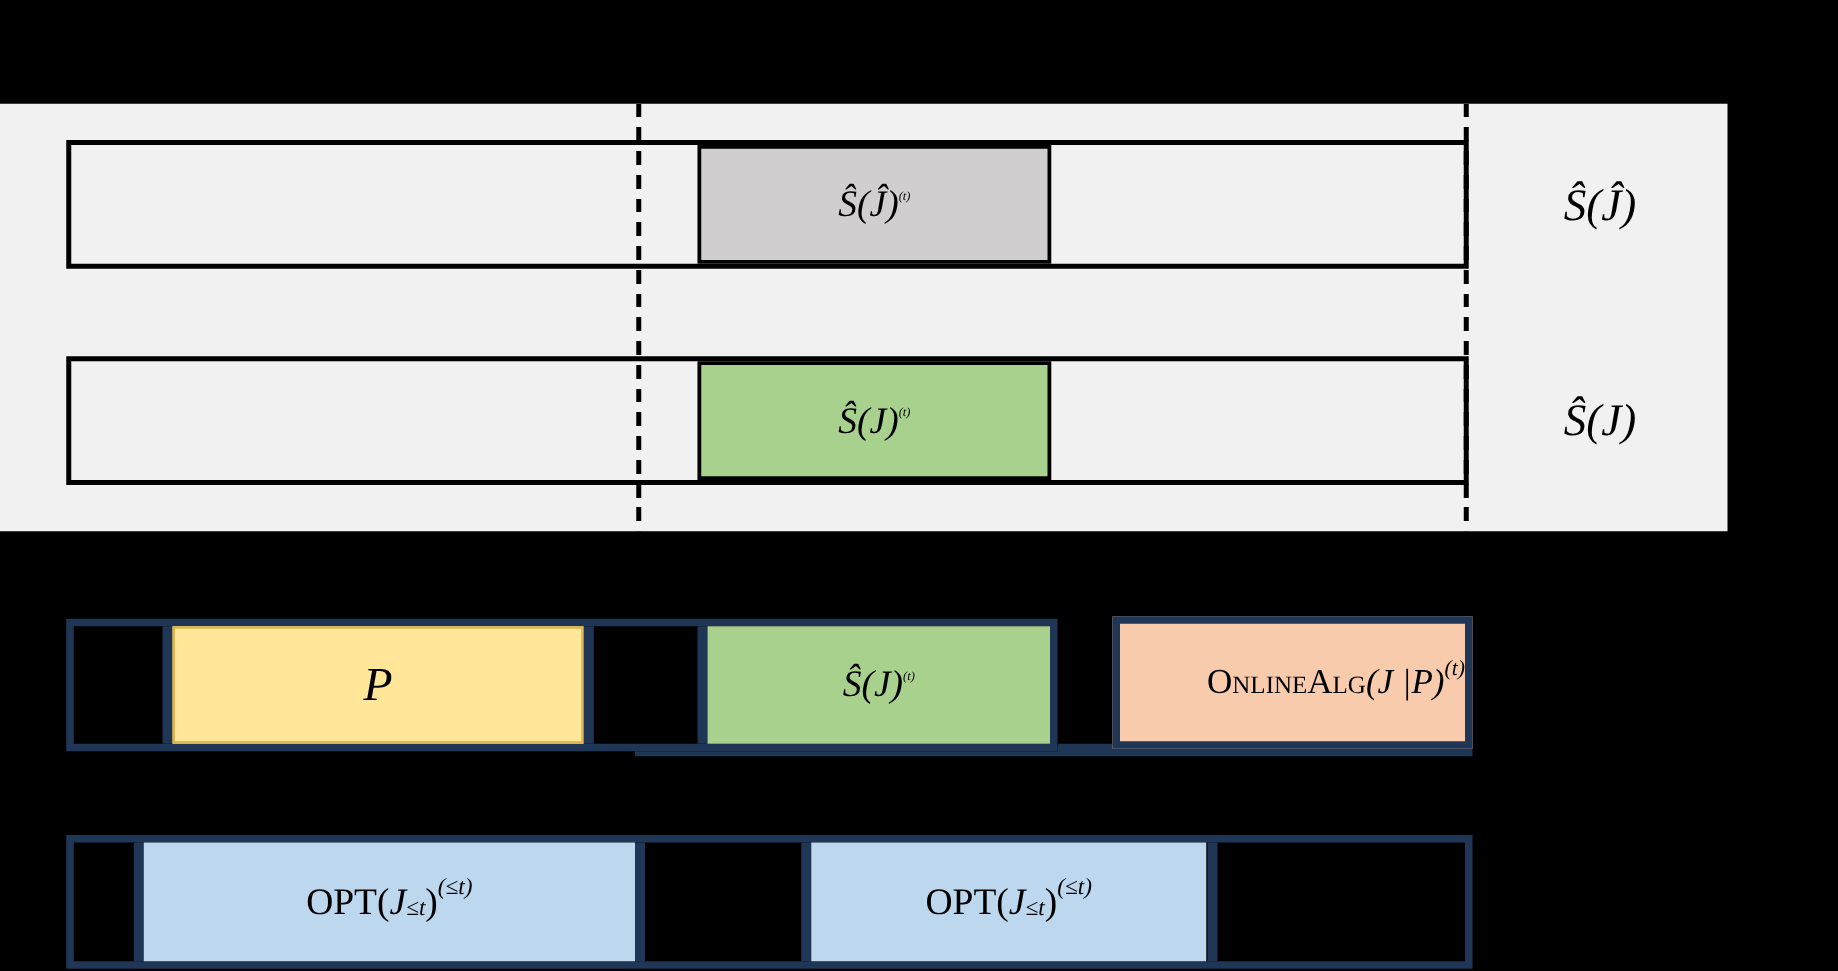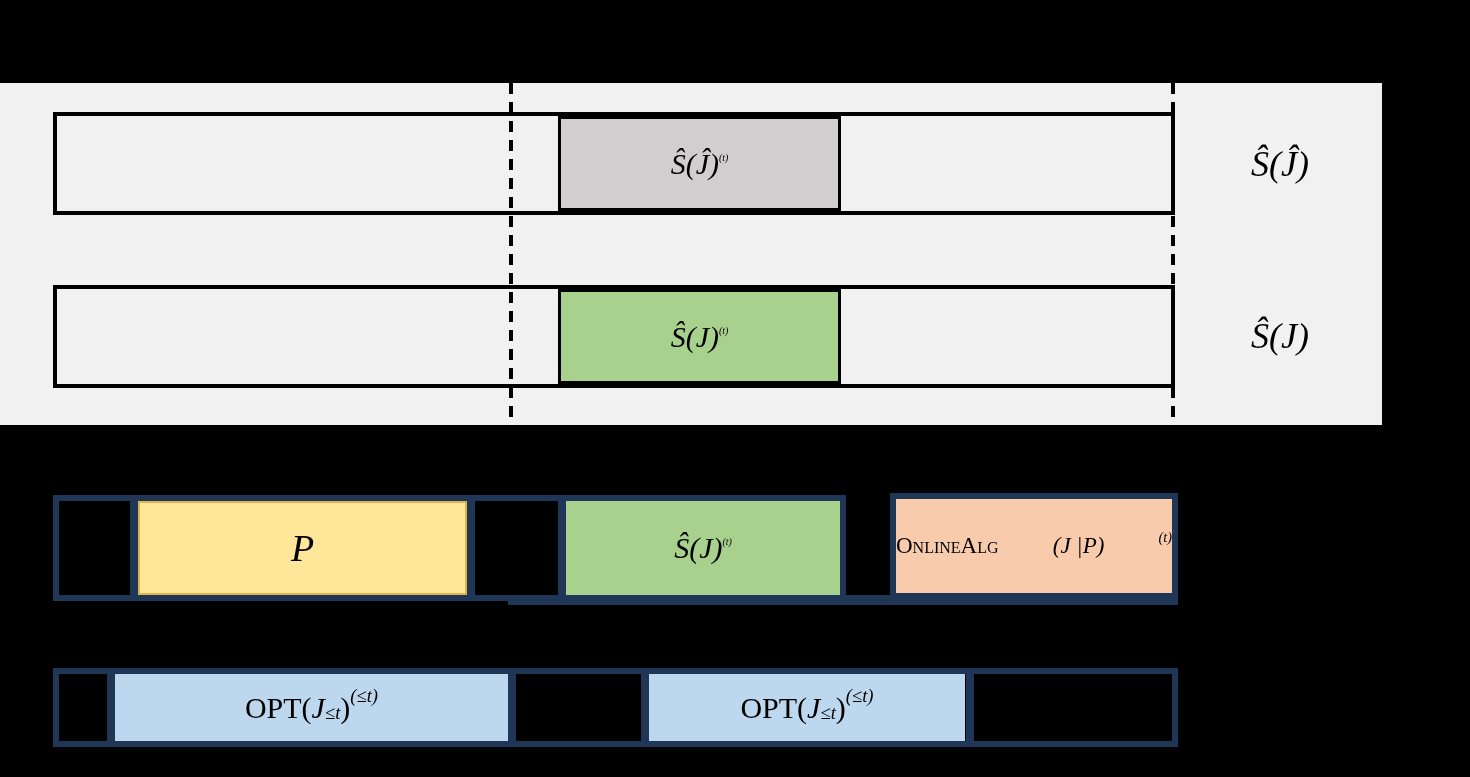--- a/index.html
+++ b/index.html
@@ -33,24 +33,24 @@
   .sc{font-variant:small-caps;font-style:normal;}
   .seg-label{font-size:30px;}
   .bar3-main{position:absolute;left:53px;top:495px;width:793px;height:106px;border:6px solid #1f3656;box-sizing:border-box;background:#000;}
   .cell{position:absolute;top:0;bottom:0;display:flex;align-items:center;justify-content:center;}
   .divider{position:absolute;top:0;bottom:0;width:8px;background:#1f3656;}
   .cell-yellow{left:79px;width:329px;background:#ffe699;border:2px solid #dcb64d;box-sizing:border-box;}
   .cell-green{left:507px;width:274px;background:#a9d18e;}
   .under-strip{position:absolute;left:508px;top:597px;width:670px;height:8px;background:#1f3656;}
   .bridge{position:absolute;left:846px;top:595px;width:44px;height:6px;background:#1f3656;}
   .orange-box{position:absolute;left:890px;top:493px;width:288px;height:106px;border:6px solid #1f3656;box-sizing:border-box;
-              background:#f8cbad;display:flex;align-items:center;justify-content:space-between;font-size:23px;}
+              background:#f8cbad;display:flex;align-items:center;justify-content:flex-end;font-size:28px;}
   .p-label{font-size:38px;font-style:italic;}
   
-  .bar4{position:absolute;left:53px;top:668px;width:1125px;height:79px;border:6px solid #1f3656;box-sizing:border-box;background:#000;}
+  .bar4{position:absolute;left:53px;top:668px;width:1125px;height:107px;border:6px solid #1f3656;box-sizing:border-box;background:#000;}
   .cell-blue{background:#bdd7ee;font-size:30px;}
   .blue1{left:56px;width:393px;}
   .blue2{left:590px;width:316px;}
   .opt-label .rm{font-style:normal;}
 </style>
 </head>
 <body>
 
 <div id="canvas">
 

